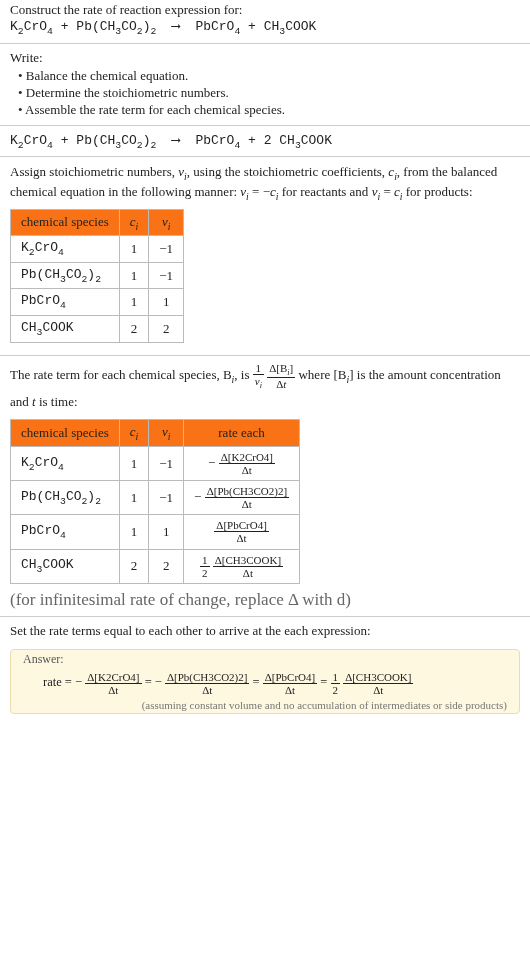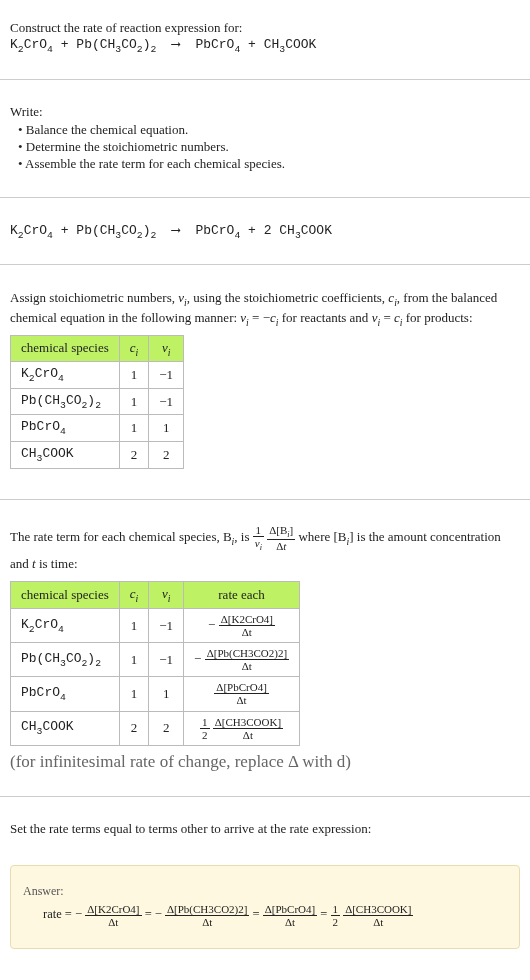--- a/index.html
+++ b/index.html
@@ -1,28 +1,28 @@
 <!DOCTYPE html>
 <html><head>
 <meta charset="utf-8">
 <style>
 * { box-sizing: border-box; margin: 0; padding: 0; }
 body { font-family: Georgia, 'Times New Roman', serif; font-size: 13px; color: #222; background: #fff; width: 530px; }
-.section { padding: 20px 10px; }
+.section { padding: 2px 10px; }
 .hr { border: none; border-top: 1px solid #ccc; margin: 4px 0; }
 .chem { font-family: Liberation Mono, monospace; }
 sub { font-size: 0.75em; vertical-align: sub; }
 table.data { border-collapse: collapse; margin: 6px 0; }
 table.data td, table.data th { border: 1px solid #bbb; padding: 4px 10px; text-align: center; font-weight: normal; font-size: 13px; }
-table.data th { background: #bef264; }
+table.data th { background: #f97316; }
 .frac { display: inline-block; text-align: center; vertical-align: middle; font-size: 11px; line-height: 1.1; }
 .frac .num { display: block; border-bottom: 1px solid #222; padding: 0 2px; }
 .frac .den { display: block; padding: 0 2px; }
 .note { font-size: 17px; color: #666; margin-top: 4px; }
-.answer-box { background: #fff8e1; border: 1px solid #e8dcb0; border-radius: 4px; padding: 18px 12px; margin: 8px 10px; }
+.answer-box { background: #fff8e1; border: 1px solid #e8dcb0; border-radius: 4px; padding: 2px 12px; margin: 8px 10px; }
 .answer-box .ans-label { color: #555; font-size: 12px; margin-bottom: 4px; }
 .answer-box .ans-line { font-size: 12.5px; margin: 2px 0 2px 20px; }
 .answer-box .ans-note { font-size: 11px; color: #777; text-align: right; margin-top: 3px; }
 .inline-mid { vertical-align: middle; }
 .bullet-list { margin: 2px 0 0 0; }
 .bullet-list div { margin: 1px 8px; }
 </style>
 </head>
 <body>
 
@@ -132,29 +132,30 @@
         <span class="frac inline-mid"><span class="num">Δ[CH3COOK]</span><span class="den">Δt</span></span>
       </td>
     </tr>
   </tbody>
     </table>
   <div class="note">(for infinitesimal rate of change, replace Δ with d)</div>
 </div>
 <hr class="hr">
 
 <div class="section">
-  <div>Set the rate terms equal to terms other to arrive at the rate expression:</div>
+  <div>Set the rate terms equal to each other to arrive at the each expression:</div>
 </div>
 
 <div class="answer-box">
   <div class="ans-label">Answer:</div>
   <div class="ans-line">
     <span>rate = −</span>
     <span class="frac inline-mid"><span class="num">Δ[K2CrO4]</span><span class="den">Δt</span></span>
     <span> = −</span>
     <span class="frac inline-mid"><span class="num">Δ[Pb(CH3CO2)2]</span><span class="den">Δt</span></span>
     <span> = </span>
     <span class="frac inline-mid"><span class="num">Δ[PbCrO4]</span><span class="den">Δt</span></span>
     <span> = </span>
     <span class="frac inline-mid"><span class="num">1</span><span class="den">2</span></span>
     <span class="frac inline-mid"><span class="num">Δ[CH3COOK]</span><span class="den">Δt</span></span>
   </div>
+  <div class="ans-note">(assuming constant volume and no accumulation of intermediates or side products)</div>
 </div>
 
 </body></html>

